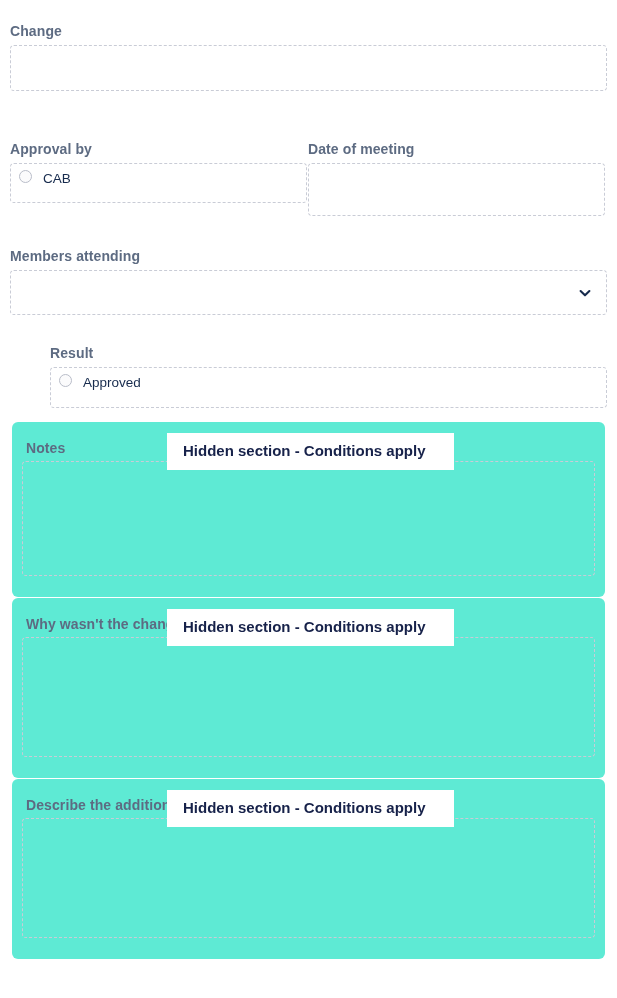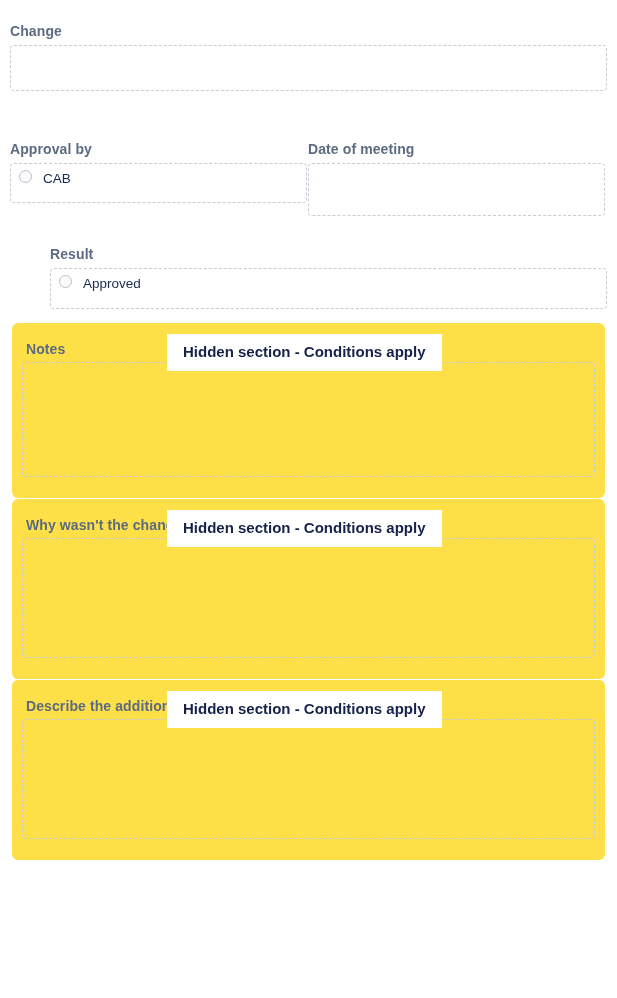--- a/index.html
+++ b/index.html
@@ -101,21 +101,21 @@
     display: block;
   }
 
   .row-result { margin-top: 30px; margin-left: 40px; }
   .result-group { padding: 6px 8px 8px 8px; }
 
   
   .hidden-panel {
     position: relative;
     margin: 0 12px;
-    background: #fde047;
+    background: #5eead4;
     border-radius: 6px;
     box-sizing: border-box;
     padding: 18px 10px 16px 10px;
   }
   #panel-notes    { margin-top: 14px; height: 175px; }
   #panel-why      { margin-top: 1px;  height: 180px; }
   #panel-describe { margin-top: 1px;  height: 180px; }
 
   .hidden-panel .field-label {
     margin-left: 4px;
@@ -126,21 +126,21 @@
   }
   #panel-why .dashed-box,
   #panel-describe .dashed-box { height: 120px; }
 
   .hidden-badge {
     position: absolute;
     left: 155px;
     top: 11px;
     background: #ffffff;
     border-radius: 0;
-    padding: 9px 16px 10px 16px;
+    padding: 9px 28px 10px 16px;
     font-size: 15px;
     font-weight: bold;
     color: #17224a;
     line-height: 18px;
     white-space: nowrap;
     z-index: 5;
   }
 </style>
 </head>
 <body>
@@ -161,20 +161,30 @@
           <span class="radio-text">CAB</span>
         </div>
       </div>
     </div>
     <div class="col col-right">
       <div class="field-label">Date of meeting</div>
       <div class="dashed-box date-box"></div>
     </div>
   </div>
 
+  <div class="section-plain row-members">
+    <div class="field-label">Members attending</div>
+    <div class="dashed-box select-box">
+      <span class="chevron">
+        <svg width="14" height="14" viewBox="0 0 14 14" xmlns="http://www.w3.org/2000/svg">
+          <path d="M2.6 5 L7 9.3 L11.4 5" fill="none" stroke="#172b4d" stroke-width="2.1" stroke-linecap="round" stroke-linejoin="round"></path>
+        </svg>
+      </span>
+    </div>
+  </div>
 
   <div class="section-plain row-result">
     <div class="field-label">Result</div>
     <div class="dashed-box radio-group result-group">
       <div class="radio-row">
         <span class="radio-dot"></span>
         <span class="radio-text">Approved</span>
       </div>
     </div>
   </div>

